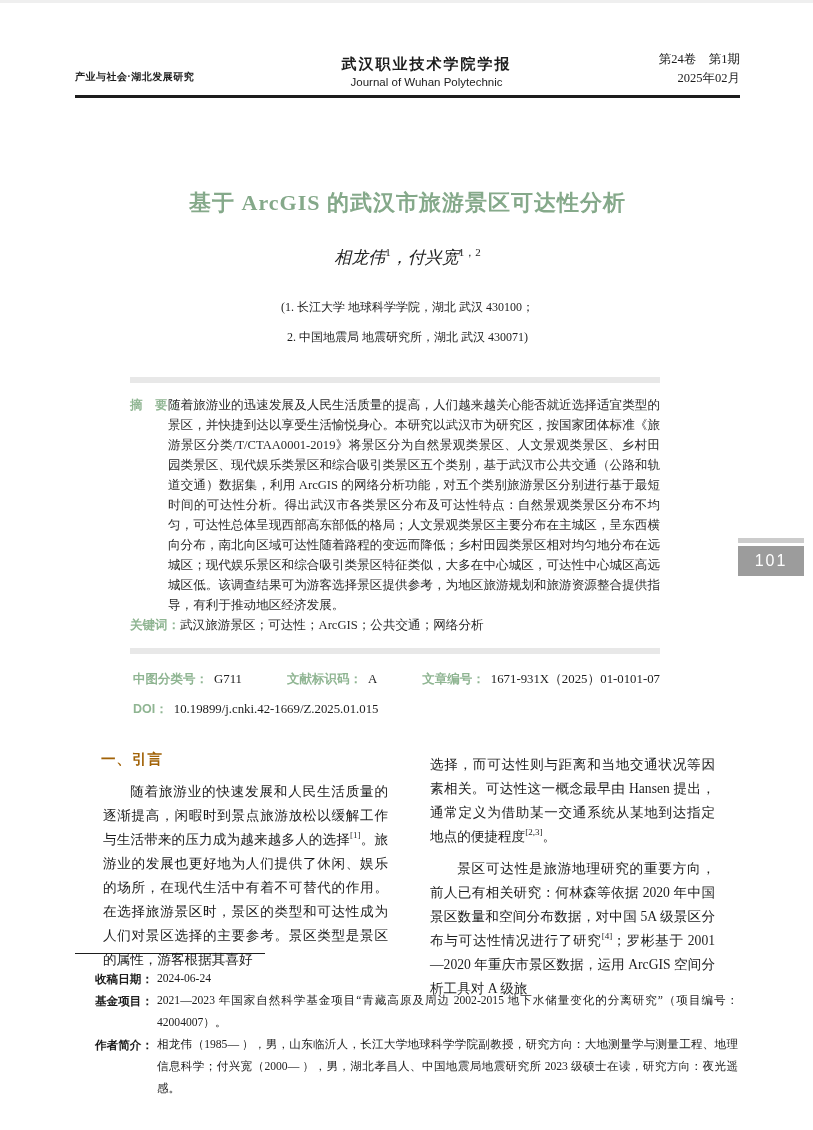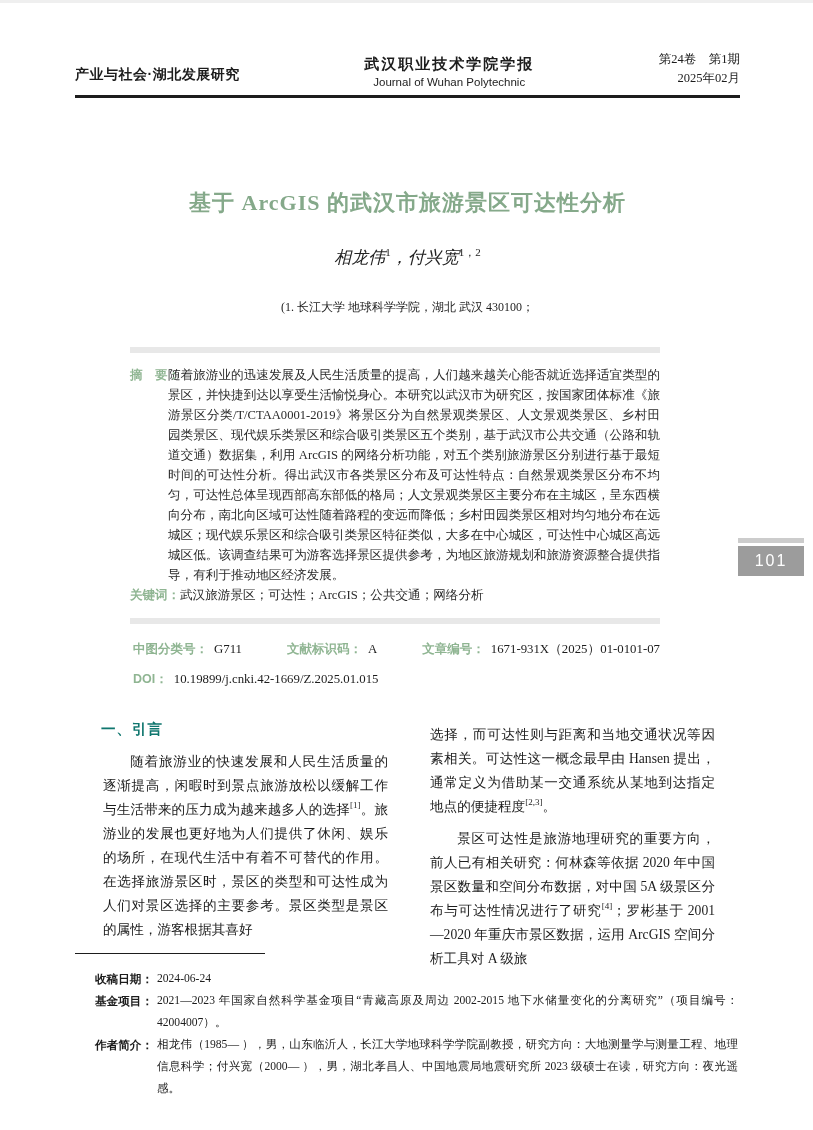--- a/index.html
+++ b/index.html
@@ -17,21 +17,21 @@
 
   
   .header{
     margin-top:50px;
     display:flex;justify-content:space-between;align-items:flex-end;
     border-bottom:3px solid #1d1d1d;
     padding-bottom:7px;
   }
   .header-left{
     font-family:"Liberation Sans", sans-serif;
-    font-weight:bold;font-size:14px;letter-spacing:.5px;
+    font-weight:bold;font-size:10px;letter-spacing:.5px;
     padding-bottom:4px;
   }
   .header-center{text-align:center;}
   .journal-cn{font-family:"Liberation Sans", sans-serif;font-weight:bold;font-size:15px;letter-spacing:2px;}
   .journal-en{font-family:"Liberation Sans", sans-serif;font-size:11.5px;color:#222;margin-top:2px;}
   .header-right{text-align:right;font-size:12.5px;line-height:19px;}
 
   
   .title{
     margin:90px 0 0 0;
@@ -76,21 +76,21 @@
 
   
   .columns{
     margin:27px 0 0 20px;width:629px;
     display:flex;gap:26px;align-items:flex-start;
   }
   .col{width:301px;font-size:13.6px;line-height:24px;text-align:justify;}
   .section-heading{
     margin:2px 0 9px 6px;
     font-family:"Liberation Sans", sans-serif;
-    font-size:14.5px;font-weight:bold;color:#0f766e;letter-spacing:1px;
+    font-size:14.5px;font-weight:bold;color:#a16207;letter-spacing:1px;
   }
   .col p{margin:8px;}
   .col p.indent{text-indent:2em;}
   .col sup{font-size:9px;line-height:0;}
 
   
   .page-tab{position:absolute;top:538px;right:9px;width:66px;}
   .tab-strip{height:5px;background:#cccccc;}
   .tab-num{
     margin-top:3px;height:30px;background:#9c9c9c;
@@ -129,20 +129,21 @@
       <div>2025年02月</div>
     </div>
   </header>
 
   <h1 class="title">基于 ArcGIS 的武汉市旅游景区可达性分析</h1>
 
   <div class="authors"><span>相龙伟</span><sup>1</sup><span>，</span><span>付兴宽</span><sup>1，2</sup></div>
 
   <div class="affils">
     <div>(1. 长江大学 地球科学学院，湖北 武汉 430100；</div>
+    <div>2. 中国地震局 地震研究所，湖北 武汉 430071)</div>
   </div>
 
   <section class="abstract-block">
     <div class="bar top"></div>
     <div class="abstract-body">
       <span class="green-label abs-label">摘　要：</span>
       <span class="abs-text">随着旅游业的迅速发展及人民生活质量的提高，人们越来越关心能否就近选择适宜类型的景区，并快捷到达以享受生活愉悦身心。本研究以武汉市为研究区，按国家团体标准《旅游景区分类/T/CTAA0001-2019》将景区分为自然景观类景区、人文景观类景区、乡村田园类景区、现代娱乐类景区和综合吸引类景区五个类别，基于武汉市公共交通（公路和轨道交通）数据集，利用 ArcGIS 的网络分析功能，对五个类别旅游景区分别进行基于最短时间的可达性分析。得出武汉市各类景区分布及可达性特点：自然景观类景区分布不均匀，可达性总体呈现西部高东部低的格局；人文景观类景区主要分布在主城区，呈东西横向分布，南北向区域可达性随着路程的变远而降低；乡村田园类景区相对均匀地分布在远城区；现代娱乐景区和综合吸引类景区特征类似，大多在中心城区，可达性中心城区高远城区低。该调查结果可为游客选择景区提供参考，为地区旅游规划和旅游资源整合提供指导，有利于推动地区经济发展。</span>
     </div>
     <div class="keywords">
       <span class="green-label">关键词：</span><span>武汉旅游景区；可达性；ArcGIS；公共交通；网络分析</span>

